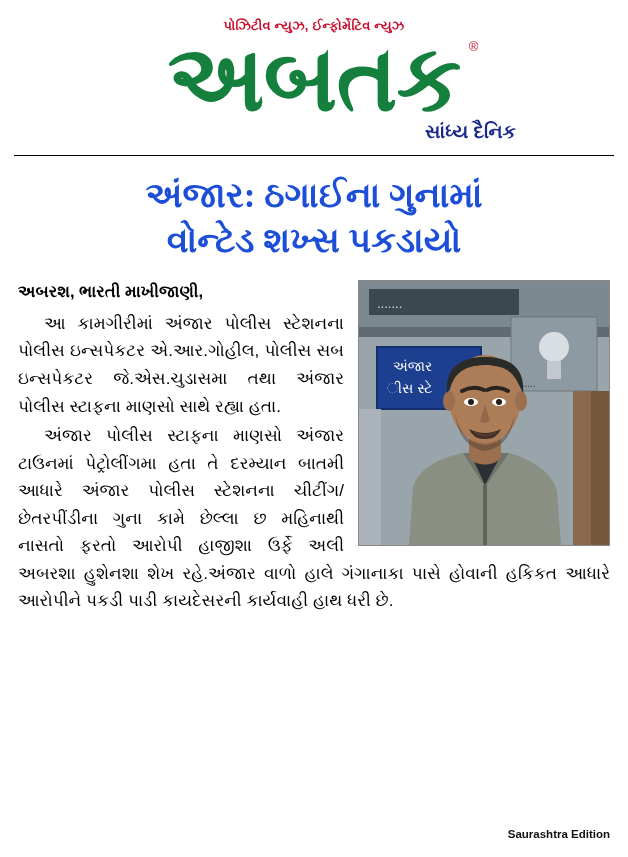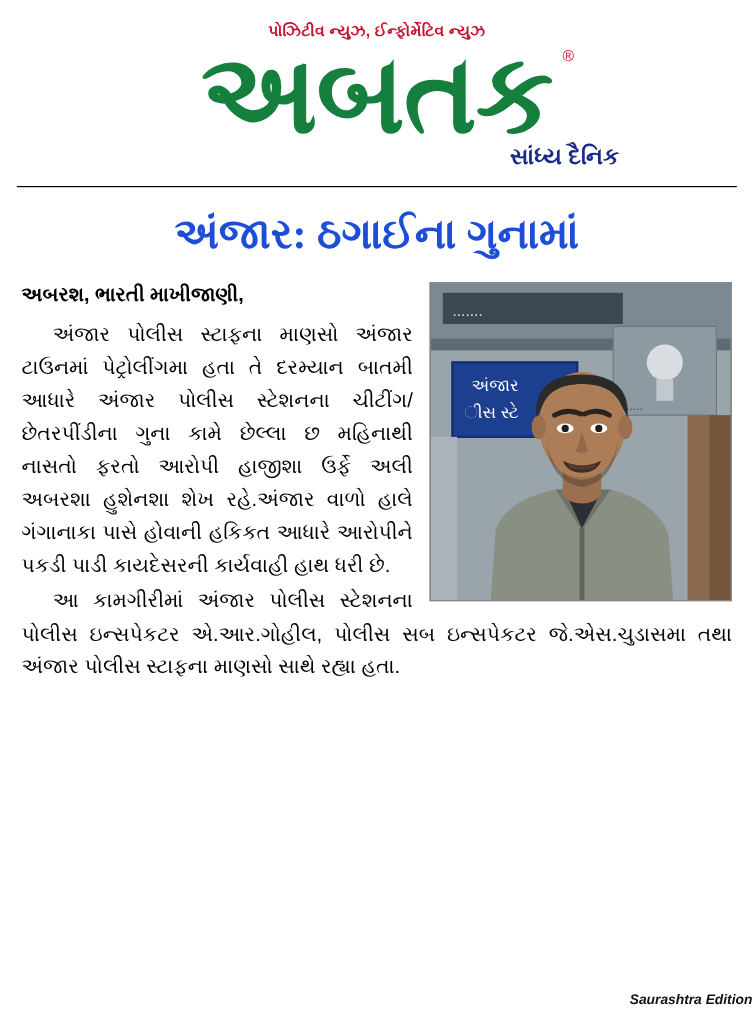--- a/index.html
+++ b/index.html
@@ -108,28 +108,27 @@
     text-justify: inter-word;
   }
   .body-text p {
     margin: 0 0 2px 0;
     text-indent: 26px;
   }
 
   
   .footer {
     position: absolute;
-    right: 1px;
+    right: 18px;
     bottom: 14px;
     text-align: right;
     font-size: 11.5px;
     font-weight: bold;
     color: #111;
     line-height: 1.6;
-    font-style: italic;
   }
 </style>
 </head>
 <body>
 
 <div class="page">
 
   <div class="masthead">
     <div class="tagline-top">પોઝિટીવ ન્યુઝ, ઈન્ફોર્મેટિવ ન્યુઝ</div>
     <div class="logo-wrap">
@@ -138,20 +137,21 @@
     </div>
     <div class="subtitle">સાંધ્ય દૈનિક</div>
   </div>
 
   <div class="rule"></div>
 
   <div class="article">
 
     <div class="headline">
       <div>અંજાર: ઠગાઈના ગુનામાં</div>
+      <div>વોન્ટેડ શખ્સ પકડાયો</div>
     </div>
 
     <div class="photo">
       <svg width="250" height="264" viewBox="0 0 250 264" xmlns="http://www.w3.org/2000/svg">
         <defs>
           <clipPath id="pclip">
               <rect x="0" y="0" width="250" height="264"></rect>
             </clipPath>
         </defs>
         <g clip-path="url(#pclip)">
@@ -212,22 +212,22 @@
           <rect x="124" y="204" width="4" height="60" fill="#5f6459"></rect>
         </g>
       </svg>
     </div>
 
     <div class="byline">
       <div>અબરશ, ભારતી માખીજાણી,</div>
     </div>
 
     <div class="body-text">
+      <p>આ કામગીરીમાં અંજાર પોલીસ સ્ટેશનના પોલીસ ઇન્સપેકટર એ.આર.ગોહીલ, પોલીસ સબ ઇન્સપેકટર જે.એસ.ચુડાસમા તથા અંજાર પોલીસ સ્ટાફના માણસો સાથે રહ્યા હતા.</p>
       <p>અંજાર પોલીસ સ્ટાફના માણસો અંજાર ટાઉનમાં પેટ્રોલીંગમા હતા તે દરમ્યાન બાતમી આધારે અંજાર પોલીસ સ્ટેશનના ચીટીંગ/છેતરપીંડીના ગુના કામે છેલ્લા છ મહિનાથી નાસતો ફરતો આરોપી હાજીશા ઉર્ફે અલી અબરશા હુશેનશા શેખ રહે.અંજાર વાળો હાલે ગંગાનાકા પાસે હોવાની હકિકત આધારે આરોપીને પકડી પાડી કાયદેસરની કાર્યવાહી હાથ ધરી છે.</p>
-      <p>આ કામગીરીમાં અંજાર પોલીસ સ્ટેશનના પોલીસ ઇન્સપેકટર એ.આર.ગોહીલ, પોલીસ સબ ઇન્સપેકટર જે.એસ.ચુડાસમા તથા અંજાર પોલીસ સ્ટાફના માણસો સાથે રહ્યા હતા.</p>
     </div>
   </div>
 
   <div class="footer">
     <div>Saurashtra Edition</div>
   </div>
 
 </div>
 
 </body></html>

